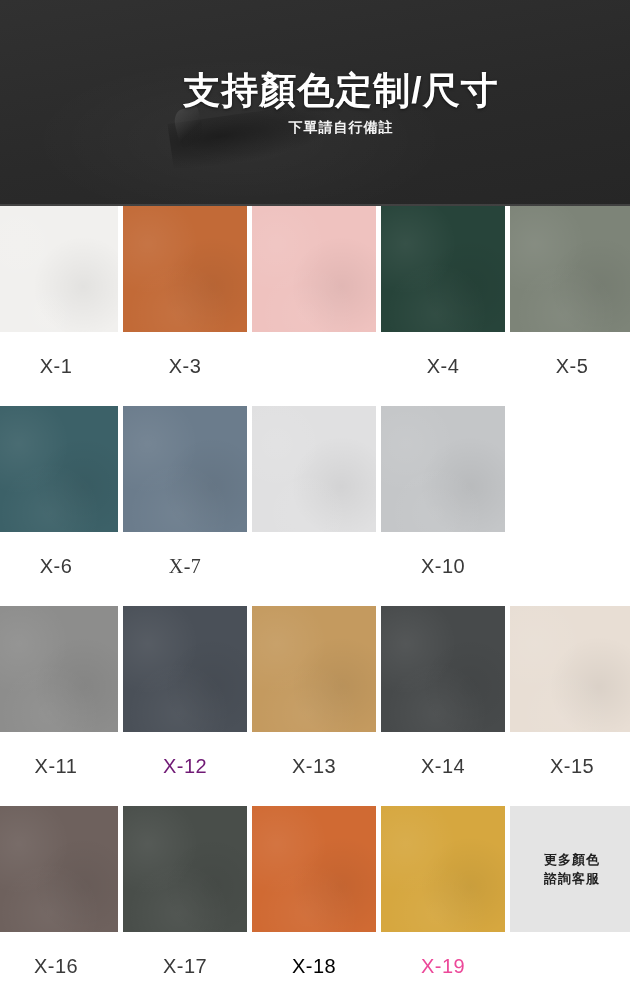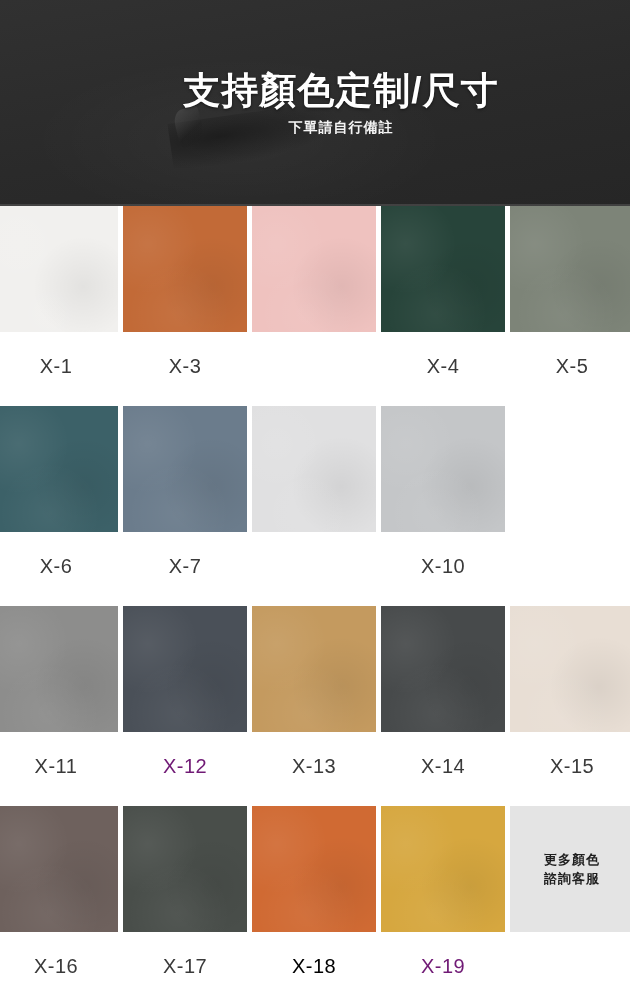--- a/index.html
+++ b/index.html
@@ -216,21 +216,21 @@
     </div>
 
     <div class="swatch-row">
       <div class="row-track">
         <div class="swatch-cell">
           <div class="swatch" style="background-color: rgb(60, 97, 104);"></div>
           <div class="swatch-label" style="color: rgb(58, 58, 58);">X-6</div>
         </div>
         <div class="swatch-cell">
           <div class="swatch" style="background-color: rgb(107, 124, 140);"></div>
-          <div class="swatch-label" style="color: rgb(58, 58, 58);">X-7</div>
+          <div class="swatch-label" style="color: rgb(58, 58, 58); font-family: Liberation Serif, serif;">X-7</div>
         </div>
         <div class="swatch-cell">
           <div class="swatch" style="background-color: rgb(224, 224, 225);"></div>
         </div>
         <div class="swatch-cell">
           <div class="swatch" style="background-color: rgb(196, 198, 200);"></div>
           <div class="swatch-label" style="color: rgb(58, 58, 58);">X-10</div>
         </div>
       </div>
     </div>
@@ -269,21 +269,21 @@
         <div class="swatch-cell">
           <div class="swatch" style="background-color: rgb(73, 78, 74);"></div>
           <div class="swatch-label" style="color: rgb(58, 58, 58);">X-17</div>
         </div>
         <div class="swatch-cell">
           <div class="swatch" style="background-color: rgb(208, 106, 51);"></div>
           <div class="swatch-label" style="color: #000000; text-align: center;">X-18</div>
         </div>
         <div class="swatch-cell">
           <div class="swatch" style="background-color: rgb(214, 167, 63);"></div>
-          <div class="swatch-label" style="color: #701a75;">X-19</div>
+          <div class="swatch-label" style="color: #ec4899;">X-19</div>
         </div>
         <div class="swatch-cell">
           <div class="info-panel" style="background-color: rgb(228, 228, 228);">
             <div class="info-line">更多顏色</div>
             <div class="info-line">諮詢客服</div>
           </div>
           <div class="swatch-label" style="color: rgb(58, 58, 58);"></div>
         </div>
       </div>
     </div>

